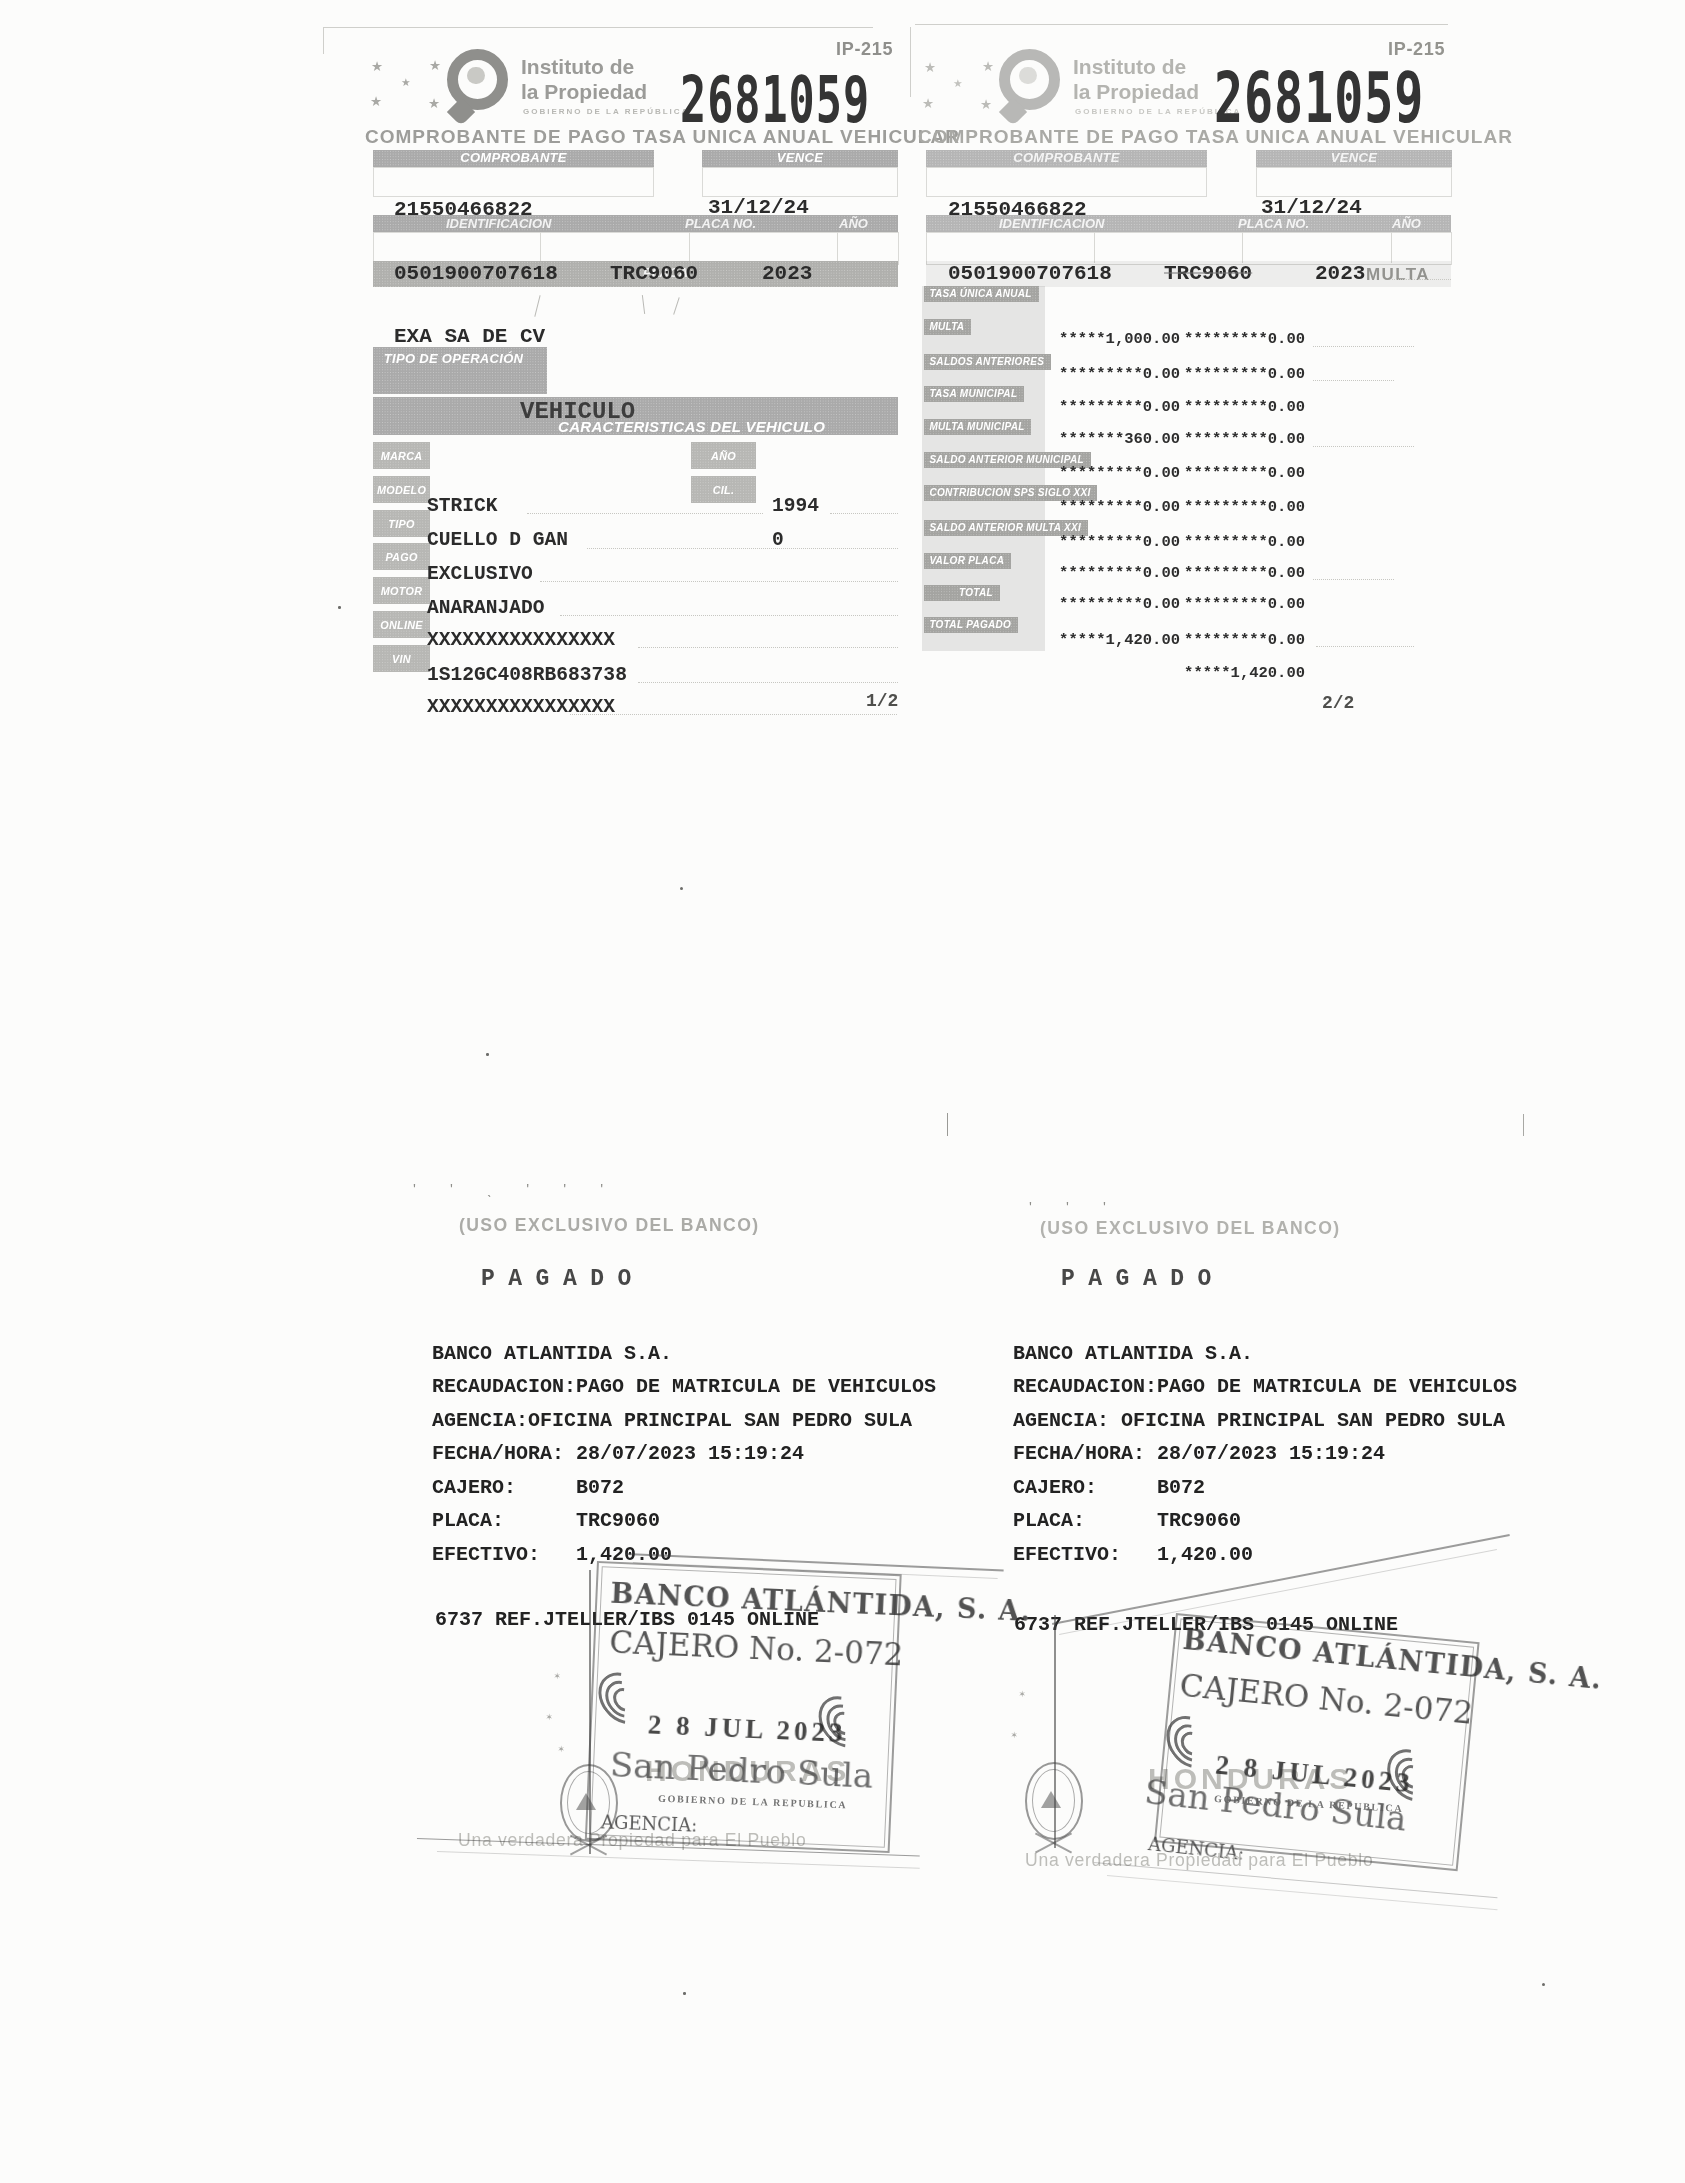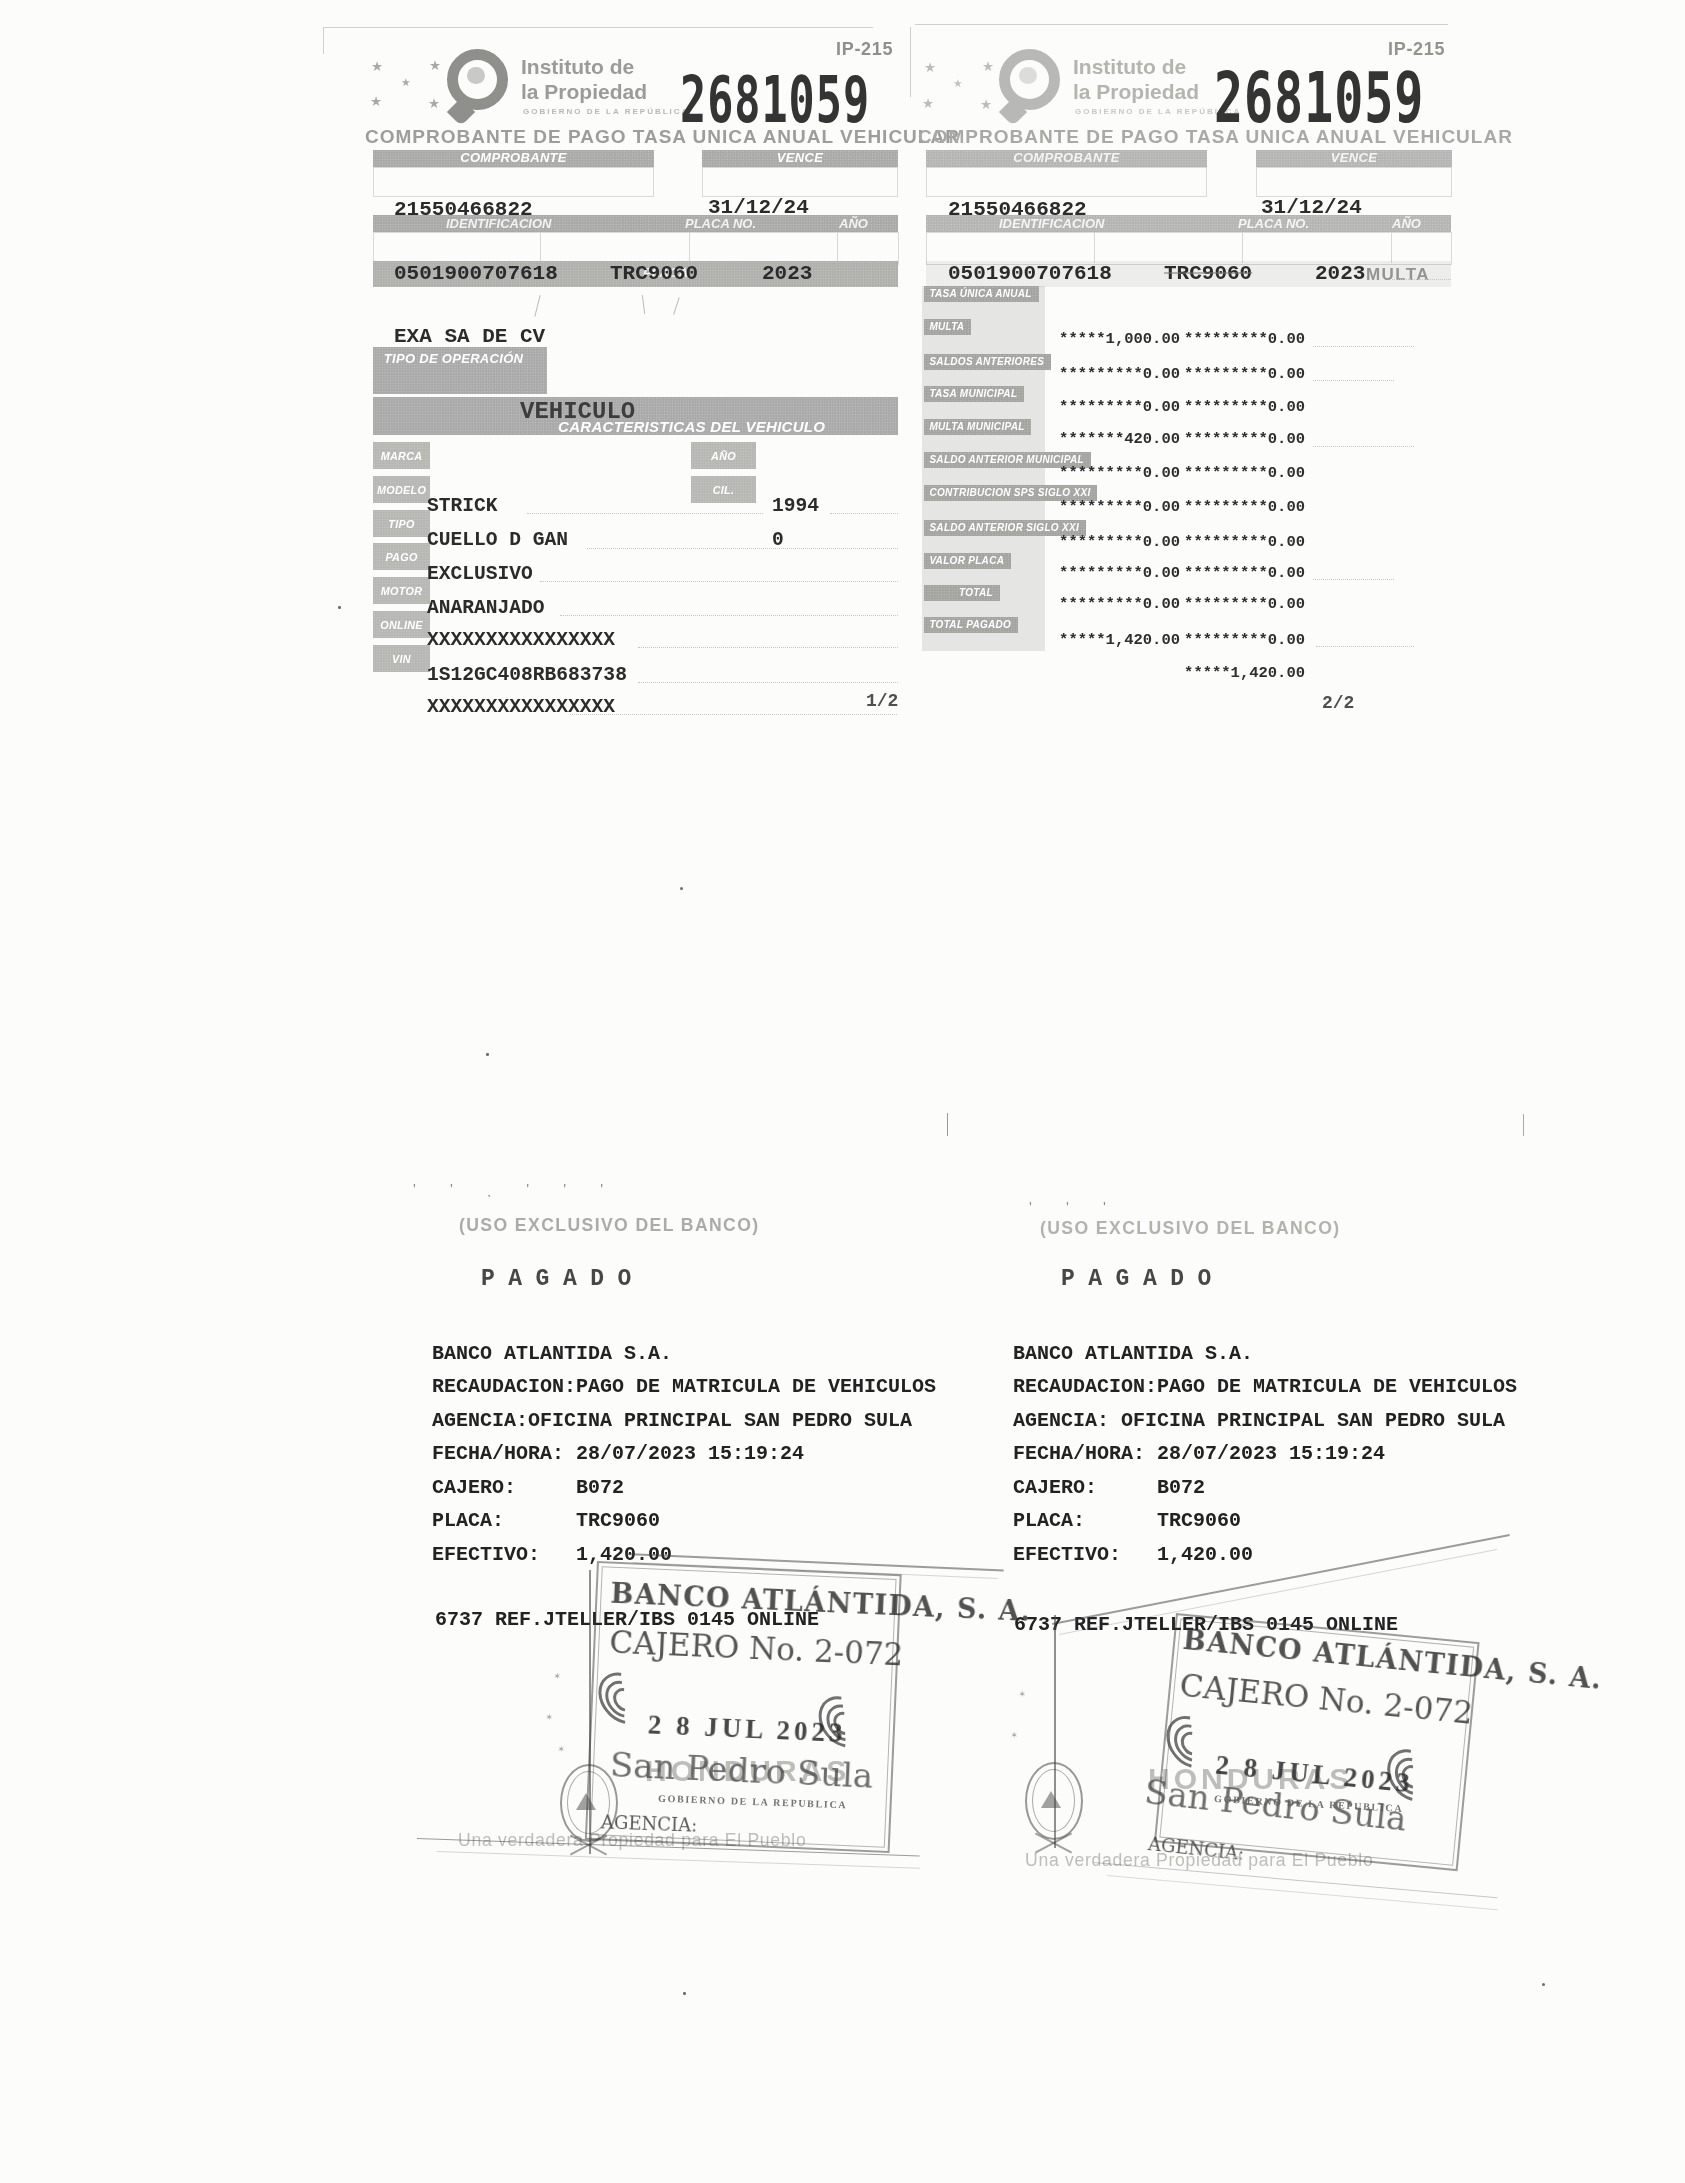--- a/index.html
+++ b/index.html
@@ -251,39 +251,39 @@
 
     <div class="abs" style="left:922px;top:286px;width:123px;height:365px;background:rgba(0,0,0,.09);"></div>
 
     <div class="amt-label" style="left:924px;top:286px;">TASA ÚNICA ANUAL</div>
     <div class="amt-label" style="left:924px;top:319px;">MULTA</div>
     <div class="amt-label" style="left:924px;top:354px;">SALDOS ANTERIORES</div>
     <div class="amt-label" style="left:924px;top:386px;">TASA MUNICIPAL</div>
     <div class="amt-label" style="left:924px;top:419px;">MULTA MUNICIPAL</div>
     <div class="amt-label" style="left:924px;top:452px;">SALDO ANTERIOR MUNICIPAL</div>
     <div class="amt-label" style="left:924px;top:485px;">CONTRIBUCION SPS SIGLO XXI</div>
-    <div class="amt-label" style="left:924px;top:520px;">SALDO ANTERIOR SIGLO XXI</div>
+    <div class="amt-label" style="left:924px;top:520px;">SALDO ANTERIOR MULTA XXI</div>
     <div class="amt-label" style="left:924px;top:553px;">VALOR PLACA</div>
     <div class="amt-label" style="left:924px;top:585px;padding-left:35px;">TOTAL</div>
     <div class="amt-label" style="left:924px;top:617px;">TOTAL PAGADO</div>
 
     <div class="amt-row" style="top:330px;">
         <span style="left:1025px;">*****1,000.00</span>
         <span style="left:1150px;">*********0.00</span>
       </div>
     <div class="amt-row" style="top:365px;">
         <span style="left:1025px;">*********0.00</span>
         <span style="left:1150px;">*********0.00</span>
       </div>
     <div class="amt-row" style="top:398px;">
         <span style="left:1025px;">*********0.00</span>
         <span style="left:1150px;">*********0.00</span>
       </div>
     <div class="amt-row" style="top:430px;">
-        <span style="left:1025px;">*******420.00</span>
+        <span style="left:1025px;">*******360.00</span>
         <span style="left:1150px;">*********0.00</span>
       </div>
     <div class="amt-row" style="top:464px;">
         <span style="left:1025px;">*********0.00</span>
         <span style="left:1150px;">*********0.00</span>
       </div>
     <div class="amt-row" style="top:498px;">
         <span style="left:1025px;">*********0.00</span>
         <span style="left:1150px;">*********0.00</span>
       </div>

